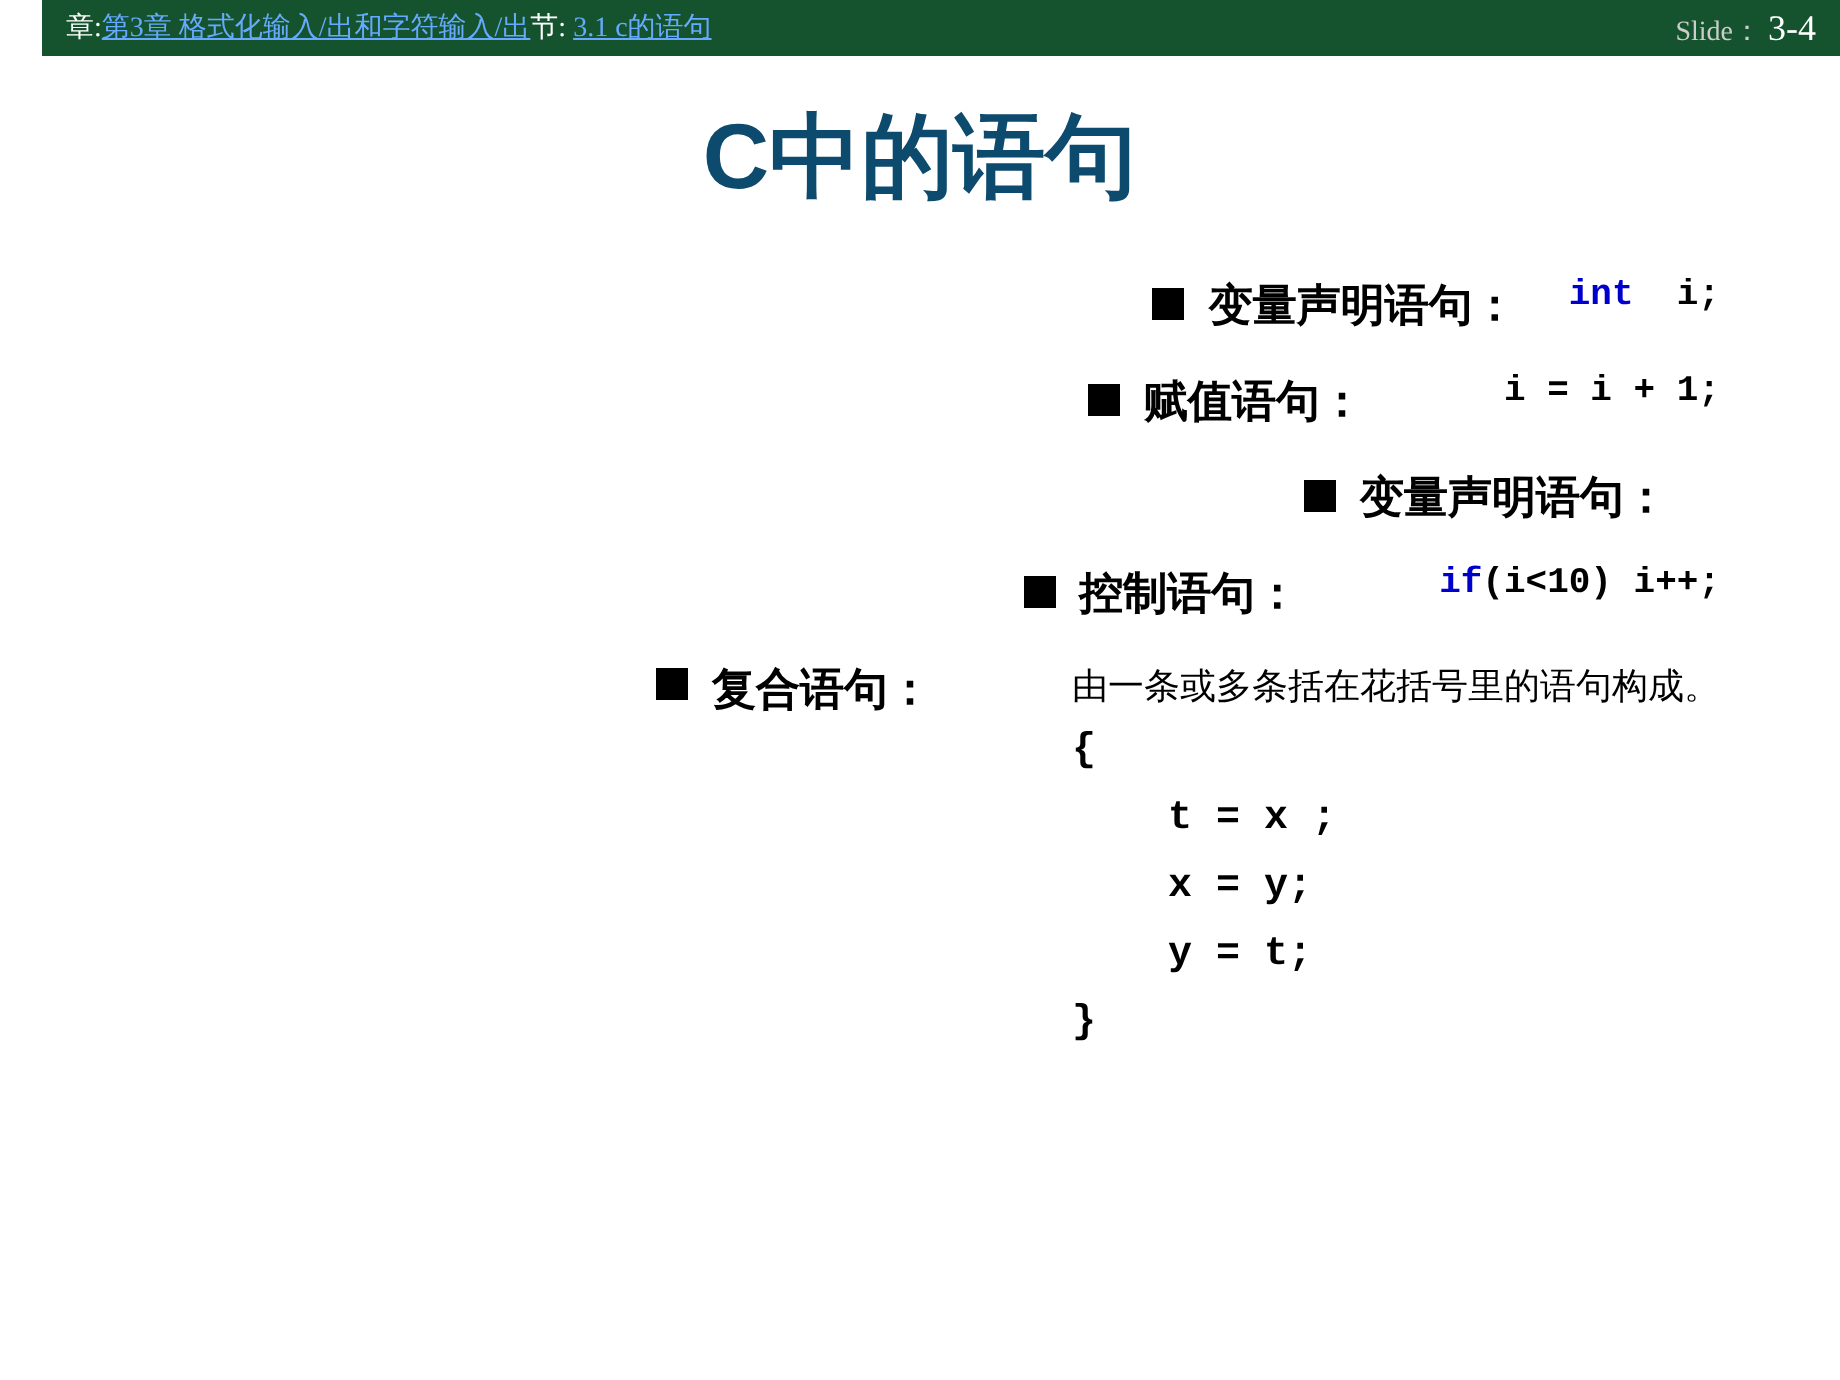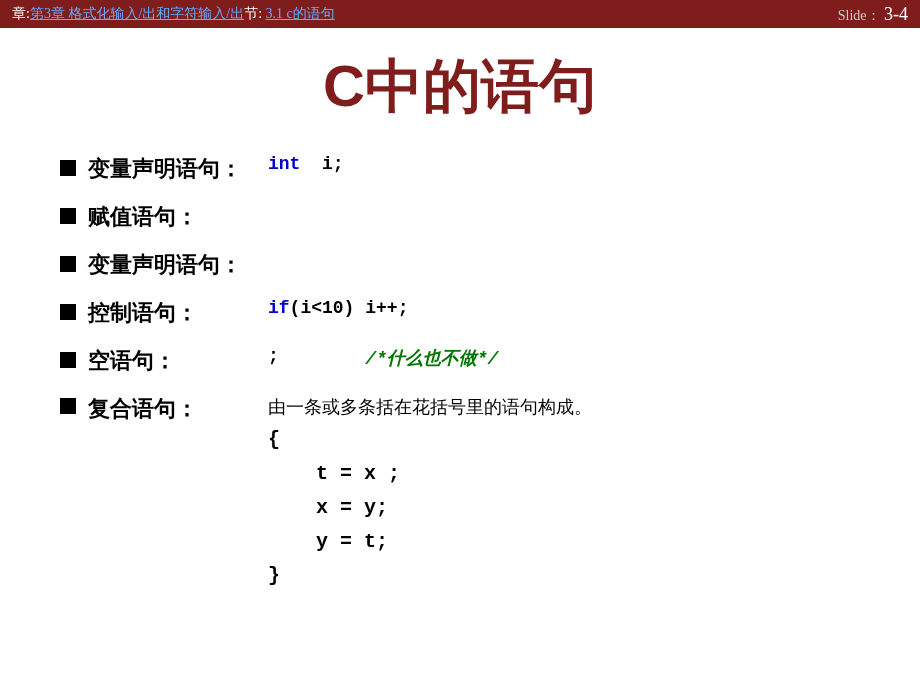--- a/index.html
+++ b/index.html
@@ -6,28 +6,29 @@
 
     body {
       width: 920px;
       height: 690px;
       background: #fff;
       font-family: "SimSun", "宋体", serif;
       overflow: hidden;
     }
 
     .header-bar {
-      background: #7f1d1d;
+      background: #14532d;
       color: #fff;
       font-size: 14px;
       padding: 4px 12px;
       display: flex;
       align-items: center;
       justify-content: space-between;
       height: 28px;
+      margin-left: 21px;
     }
 
     .header-bar a, .header-bar .breadcrumb-link {
       color: #66aaff;
       text-decoration: underline;
       cursor: pointer;
     }
 
     .slide-number-label {
       color: #ccc;
@@ -39,36 +40,37 @@
       font-size: 18px;
       font-weight: normal;
     }
 
     .main-content {
       padding: 20px 60px 20px 60px;
     }
 
     .slide-title {
       text-align: center;
-      font-size: 58px;
+      font-size: 46px;
       font-weight: bold;
-      color: #7f1d1d;
+      color: #0c4a6e;
       margin-bottom: 28px;
       font-family: "SimHei", "黑体", sans-serif;
     }
 
     .item-list {
       list-style: none;
     }
 
     .item-list li {
       display: flex;
       align-items: flex-start;
       margin-bottom: 18px;
       font-size: 22px;
+      justify-content: flex-end;
     }
 
     .bullet {
       display: inline-block;
       width: 16px;
       height: 16px;
       background: #000;
       margin-right: 12px;
       margin-top: 6px;
       flex-shrink: 0;
@@ -142,41 +144,36 @@
       <span class="bullet"></span>
       <span class="label">变量声明语句：</span>
       <span class="code-block">
         <span class="kw">int</span>&nbsp;&nbsp;i;
       </span>
     </li>
 
     <li>
       <span class="bullet"></span>
       <span class="label">赋值语句：</span>
+      <span class="code-block">i = i + 1;</span>
     </li>
 
     <li>
       <span class="bullet"></span>
       <span class="label">变量声明语句：</span>
     </li>
 
     <li>
       <span class="bullet"></span>
       <span class="label">控制语句：</span>
       <span class="code-block">
         <span class="kw">if</span>(i&lt;10) i++;
       </span>
     </li>
 
-    <li>
-      <span class="bullet"></span>
-      <span class="label">空语句：</span>
-      <span class="code-block">;&nbsp;&nbsp;&nbsp;&nbsp;&nbsp;&nbsp;&nbsp;&nbsp;</span>
-      <span class="code-block comment">/*什么也不做*/</span>
-    </li>
 
     <li style="align-items:flex-start;">
       <span class="bullet" style="margin-top:4px;"></span>
       <span class="label" style="margin-top:0;">复合语句：</span>
       <span class="compound-content">
         <span class="compound-desc">由一条或多条括在花括号里的语句构成。</span>
         <span class="compound-code">
           {<br>
           &nbsp;&nbsp;&nbsp;&nbsp;t = x ;<br>
           &nbsp;&nbsp;&nbsp;&nbsp;x = y;<br>

